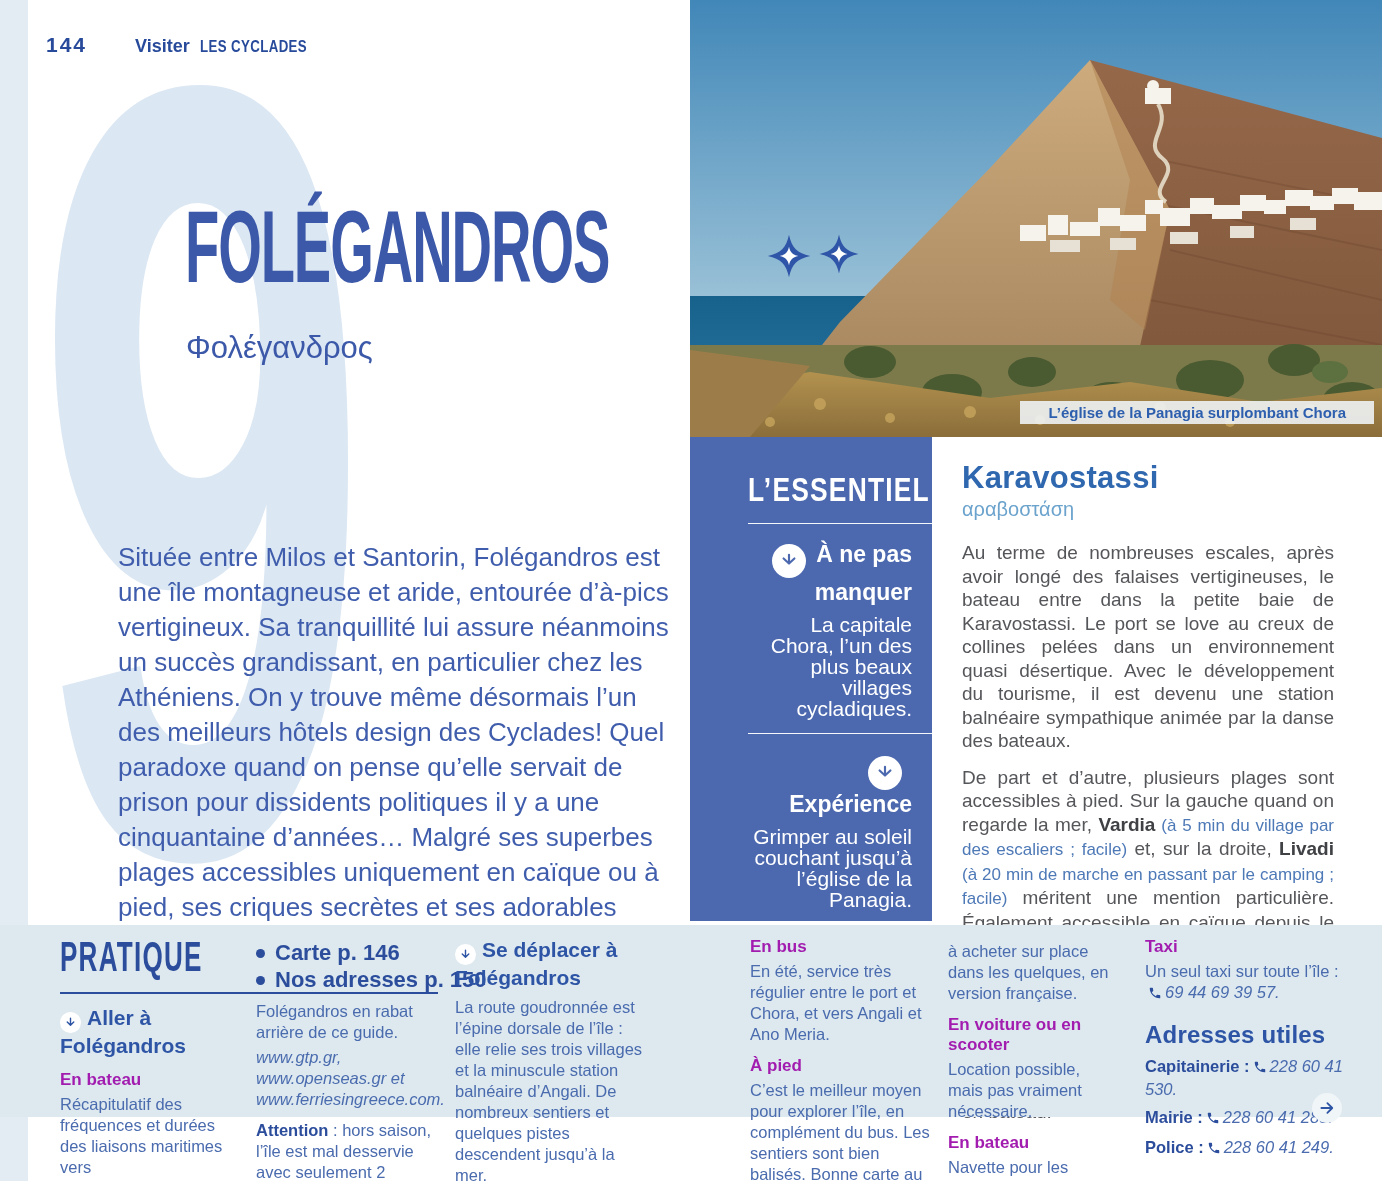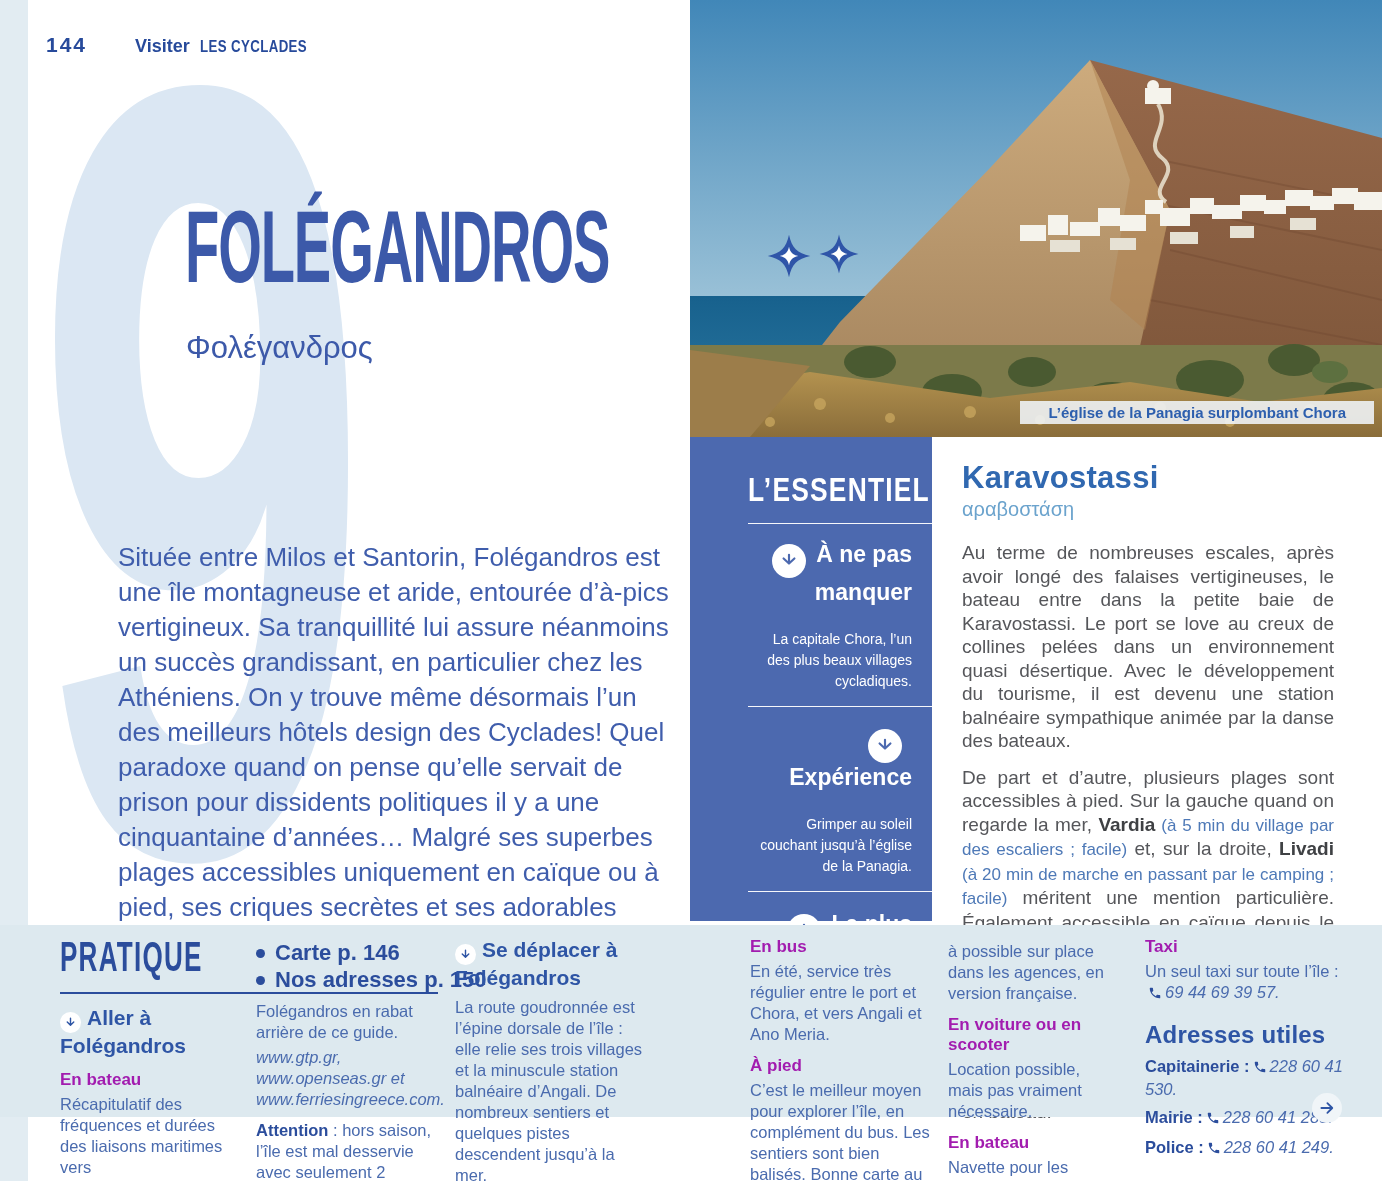--- a/index.html
+++ b/index.html
@@ -37,21 +37,21 @@
   
   .ess{position:absolute;left:690px;top:437px;width:242px;height:484px;background:#4c69af;
        color:#fff;box-sizing:border-box;padding:34px 20px 12px 58px;z-index:2;}
   .ess-title{font-size:33px;font-weight:700;letter-spacing:1.5px;transform:scaleX(.8);
              transform-origin:left;display:inline-block;white-space:nowrap;}
   .ess hr{border:none;border-top:1.5px solid rgba(255,255,255,.95);margin:14px -20px 0 0;}
   .ess-item{margin-top:18px;text-align:right;}
   .ess-head{font-size:23px;font-weight:700;line-height:28px;}
   .circ{display:inline-flex;width:34px;height:34px;border-radius:50%;background:#fff;
         align-items:center;justify-content:center;vertical-align:-9px;margin-right:10px;}
-  .ess-txt{margin-top:23px;font-size:14px;line-height:21px;}
+  .ess-txt{margin-top:8px;font-size:21px;line-height:21px;}
   .ess .sp1{margin-top:16px;}
 
   
   .kar{position:absolute;left:962px;top:460px;width:372px;z-index:2;}
   .kar h2{margin:0;font-size:31px;font-weight:700;color:#3068b0;letter-spacing:.3px;}
   .kar .greek{font-size:20px;color:#6ba3cd;margin-top:2px;}
   .kar p{margin:20px 0 0 0;font-size:19px;line-height:23.5px;color:#55565a;text-align:justify;}
   .kar p.second{margin-top:13px;}
   .kar b{color:#3f4144;}
   .pblue{color:#4e79b7;font-size:17px;}
@@ -281,21 +281,21 @@
     </div>
 
     <div class="fcol" style="left:750px;top:12px;width:182px;">
       <div class="f-sub" style="margin-top:0;">En bus</div>
       <div class="f-txt">En été, service très régulier entre le port et Chora, et vers Angali et Ano Meria.</div>
       <div class="f-sub">À pied</div>
       <div class="f-txt"><span>C’est le meilleur moyen pour explorer l’île, en complément du bus. Les sentiers sont bien balisés. Bonne carte au 1/25 000</span></div>
     </div>
 
     <div class="fcol" style="left:948px;top:16px;width:168px;">
-      <div class="f-txt" style="margin-top:0;">à possible sur place dans les agences, en version française.</div>
+      <div class="f-txt" style="margin-top:0;">à acheter sur place dans les quelques, en version française.</div>
       <div class="f-sub">En voiture ou en scooter</div>
       <div class="f-txt">Location possible, mais pas vraiment nécessaire.</div>
       <div class="f-sub">En bateau</div>
       <div class="f-txt">Navette pour les plages depuis le port et Angali.</div>
     </div>
 
     <div class="fcol" style="left:1145px;top:12px;width:200px;">
       <div class="f-sub" style="margin-top:0;">Taxi</div>
       <div class="f-txt">Un seul taxi sur toute l’île :</div>
       <div class="f-txt f-it" style="margin-top:0;"><span class="phone"><svg width="14" height="14" viewBox="0 0 24 24">

